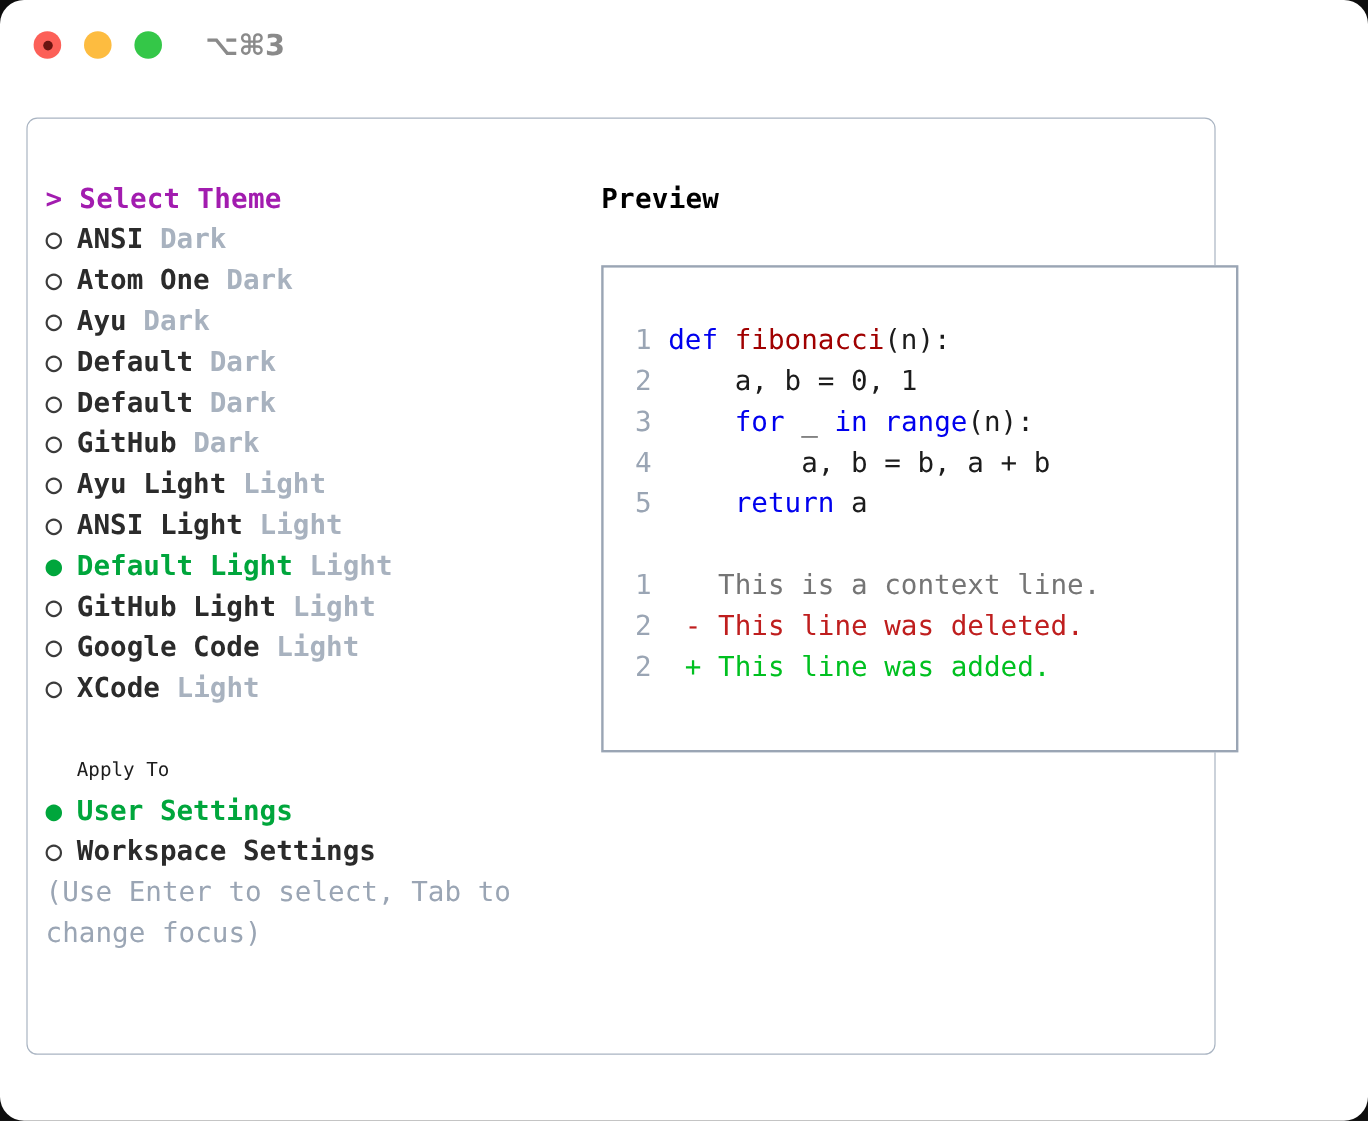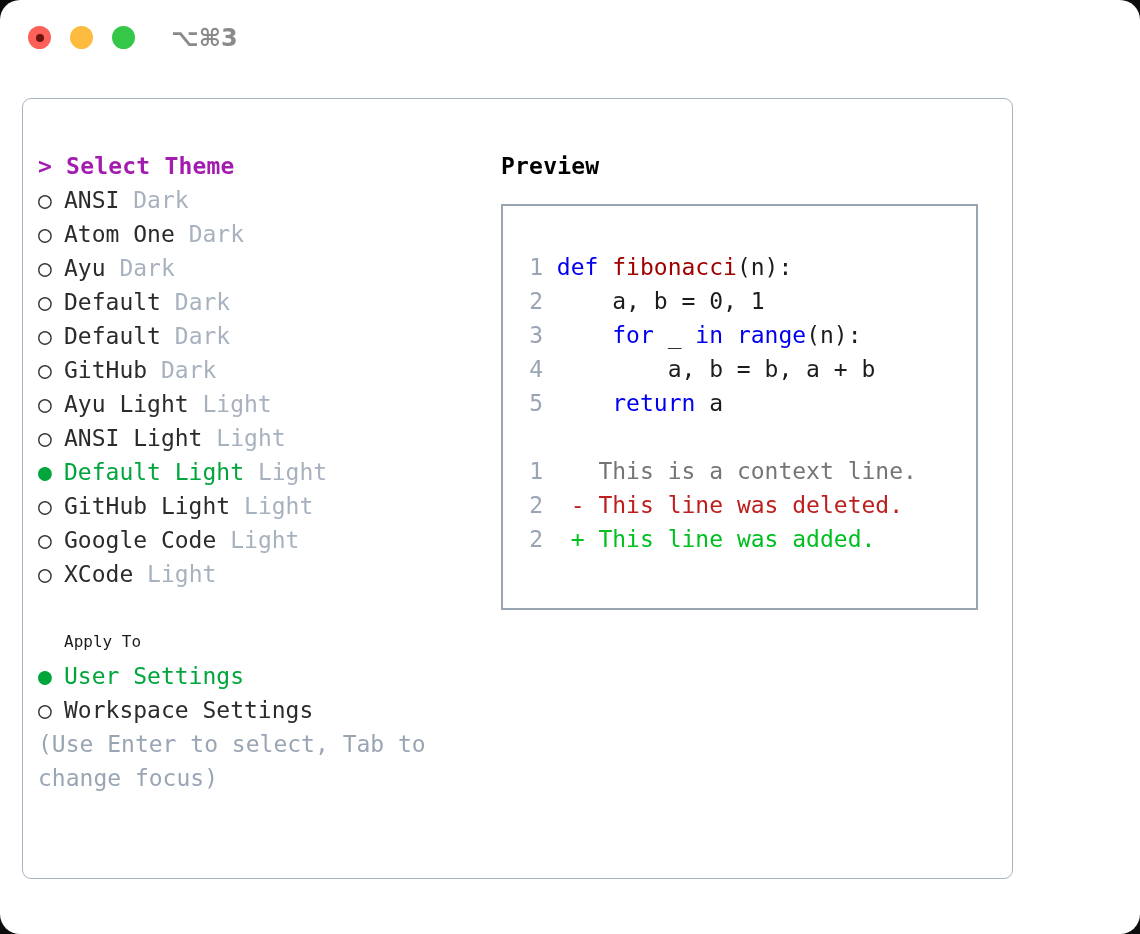--- a/index.html
+++ b/index.html
@@ -86,20 +86,21 @@
     left: 15px;
     top: 50px;
     width: 450px;
   }
   .row {
     height: 34px;
     line-height: 34px;
     font-size: 23px;
     white-space: pre;
     color: #1c1c1c;
+    font-weight: bold;
   }
   .header-row {
     font-weight: bold;
     color: #a21caf;
     letter-spacing: 0.2px;
   }
   .bullet {
     display: inline-block;
     width: 26px;
     color: #3b3b3b;
@@ -136,22 +137,22 @@
     width: 500px;
   }
   .preview-title {
     font-size: 23px;
     font-weight: bold;
     color: #000000;
     line-height: 34px;
     letter-spacing: 0.2px;
   }
   .preview-box {
-    margin-top: 21px;
-    width: 477px;
+    margin-top: 38px;
+    width: 531px;
     height: 406px;
     border: 2px solid #9aa5b4;
     box-sizing: border-box;
     background: #ffffff;
     position: relative;
   }
   .code-area {
     position: absolute;
     left: 13px;
     top: 44px;

